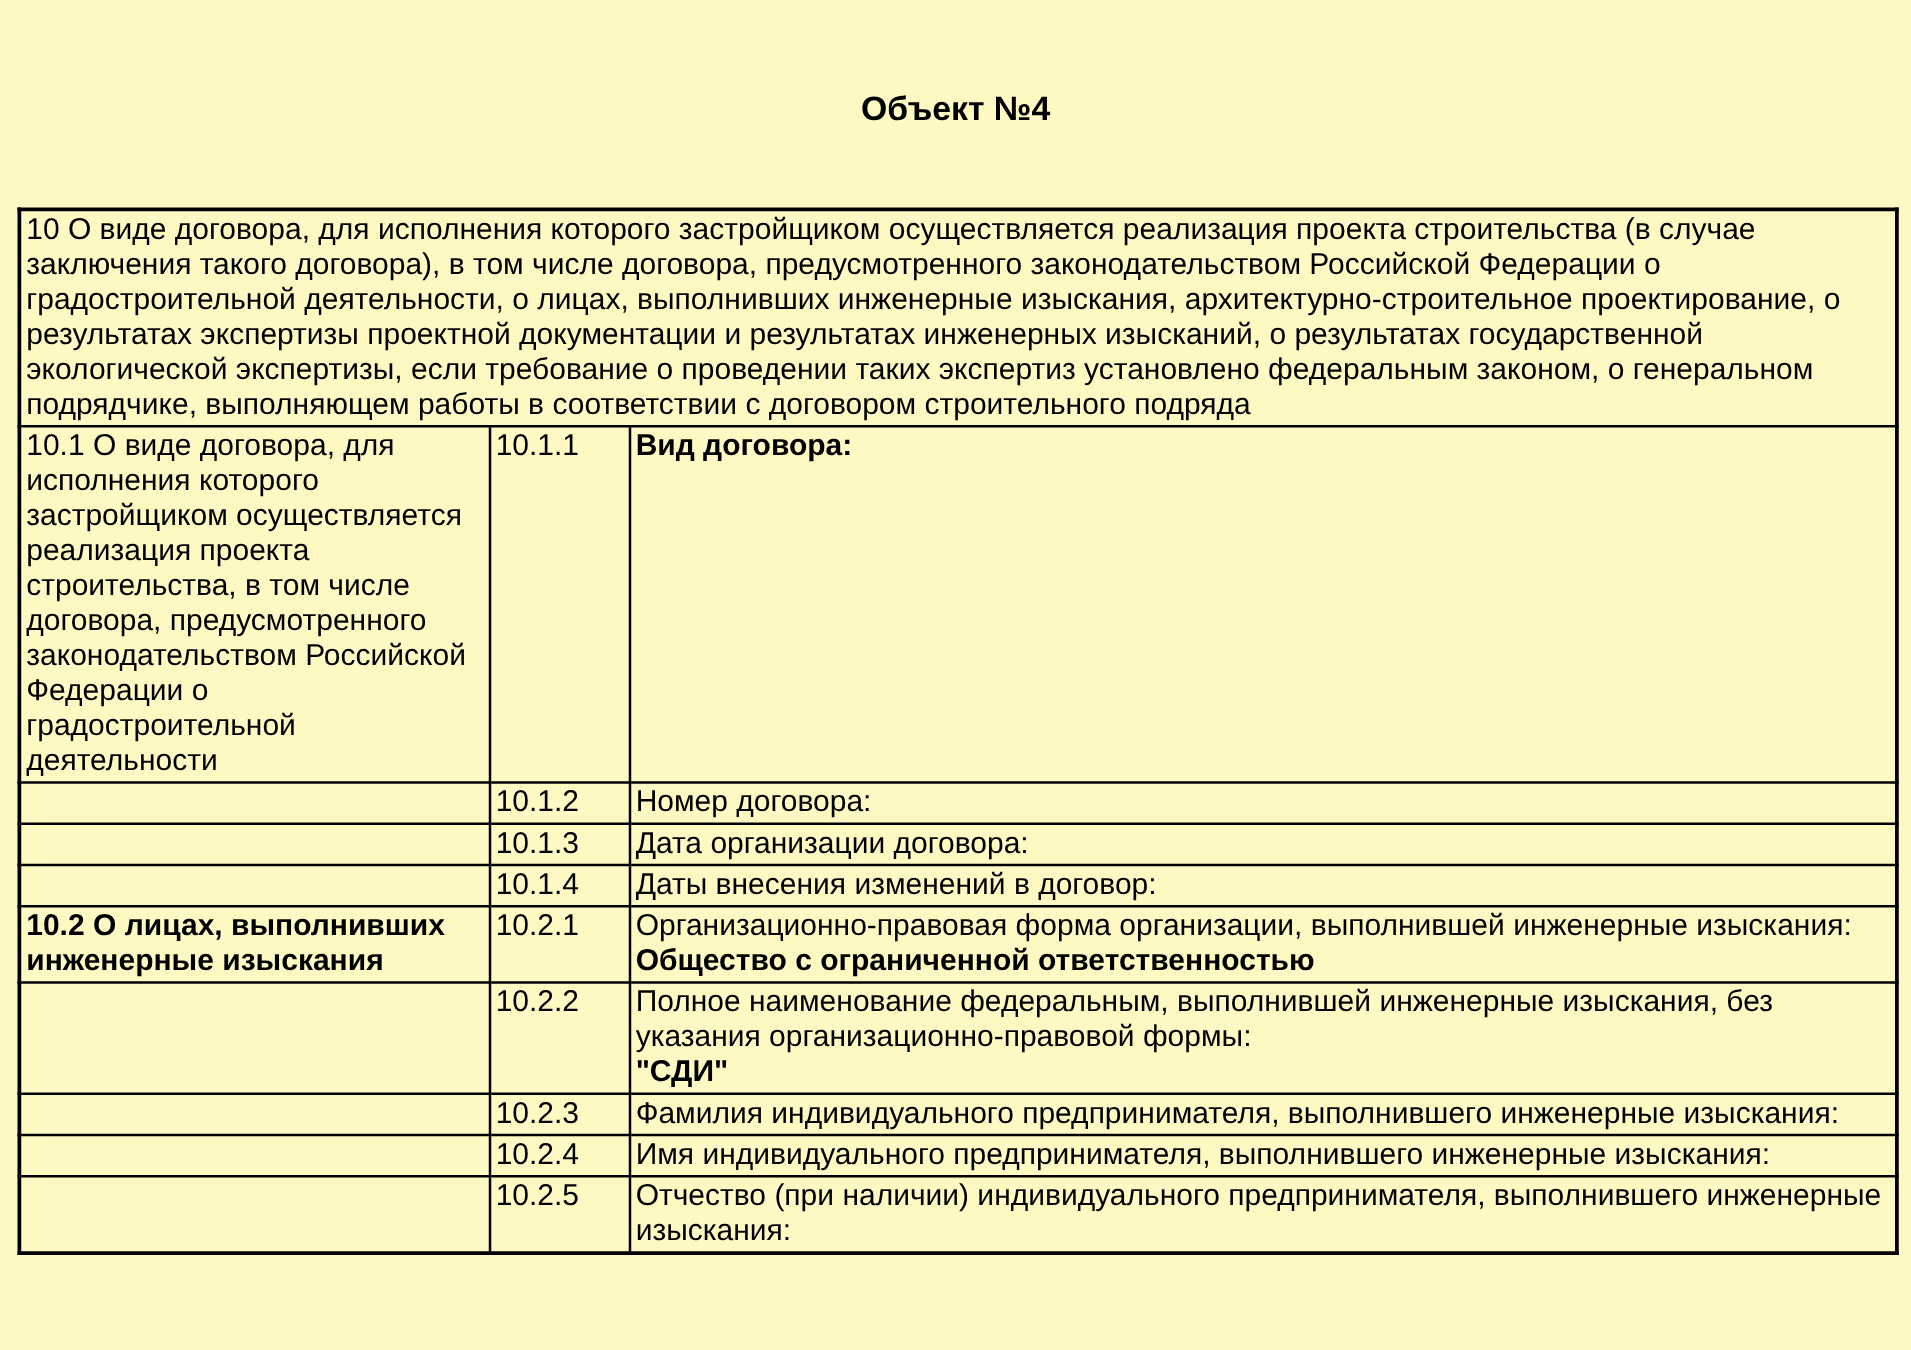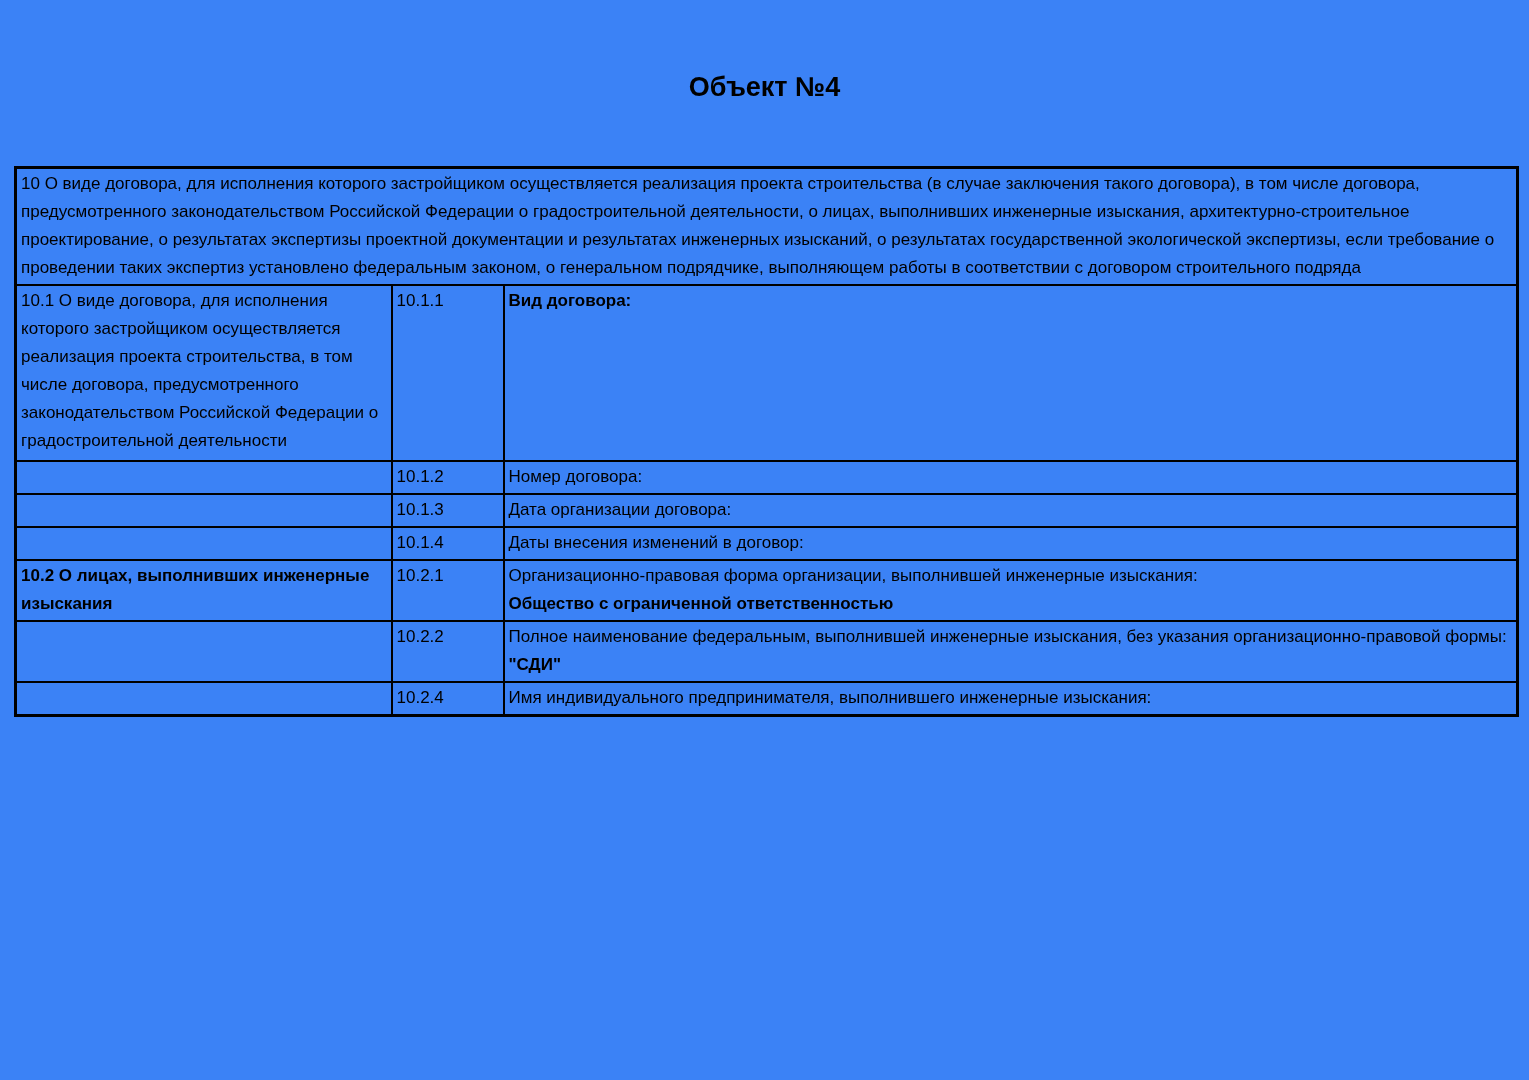--- a/index.html
+++ b/index.html
@@ -5,40 +5,40 @@
   * { box-sizing: border-box; margin: 0; padding: 0; }
   html, body {
     background: #ffffff;
     width: 1529px;
     font-family: "Liberation Sans", "DejaVu Sans", sans-serif;
     color: #000000;
   }
   .page {
     width: 1529px;
     height: 1080px;
-    background: #3b82f6;
+    background: #fef9c3;
     overflow: hidden;
   }
   .doc-title {
     margin-top: 72px;
     text-align: center;
     font-size: 27px;
     font-weight: bold;
     line-height: 30px;
   }
   table.decl-table {
     margin: 64px 13px 0 14px;
     width: 1502px;
     border-collapse: collapse;
     table-layout: fixed;
     border: 3px solid #000000;
   }
   table.decl-table td {
     border: 2px solid #000000;
-    font-size: 17px;
+    font-size: 24px;
     line-height: 28px;
     padding: 1px 4px 2px 4px;
     vertical-align: top;
     word-wrap: break-word;
   }
   col.c-group { width: 376px; }
   col.c-code  { width: 112px; }
   col.c-field { width: 1014px; }
   td.col-code {
     vertical-align: middle;
@@ -115,27 +115,43 @@
 
       <tr>
         <td class="col-group"></td>
         <td class="col-code">10.2.2</td>
         <td class="col-field">
           <div>Полное наименование федеральным, выполнившей инженерные изыскания, без указания организационно-правовой формы:</div>
             <div class="value">"СДИ"</div>
         </td>
       </tr>
 
+      <tr>
+        <td class="col-group"></td>
+        <td class="col-code">10.2.3</td>
+        <td class="col-field">
+          <div>Фамилия индивидуального предпринимателя, выполнившего инженерные изыскания:</div>
+            <div class="value"></div>
+        </td>
+      </tr>
 
       <tr>
         <td class="col-group"></td>
         <td class="col-code">10.2.4</td>
         <td class="col-field">
           <div>Имя индивидуального предпринимателя, выполнившего инженерные изыскания:</div>
             <div class="value"></div>
         </td>
       </tr>
 
+      <tr>
+        <td class="col-group"></td>
+        <td class="col-code">10.2.5</td>
+        <td class="col-field">
+          <div>Отчество (при наличии) индивидуального предпринимателя, выполнившего инженерные изыскания:</div>
+            <div class="value"></div>
+        </td>
+      </tr>
 
     </tbody>
   </table>
 
 </div>
 
 </body></html>

